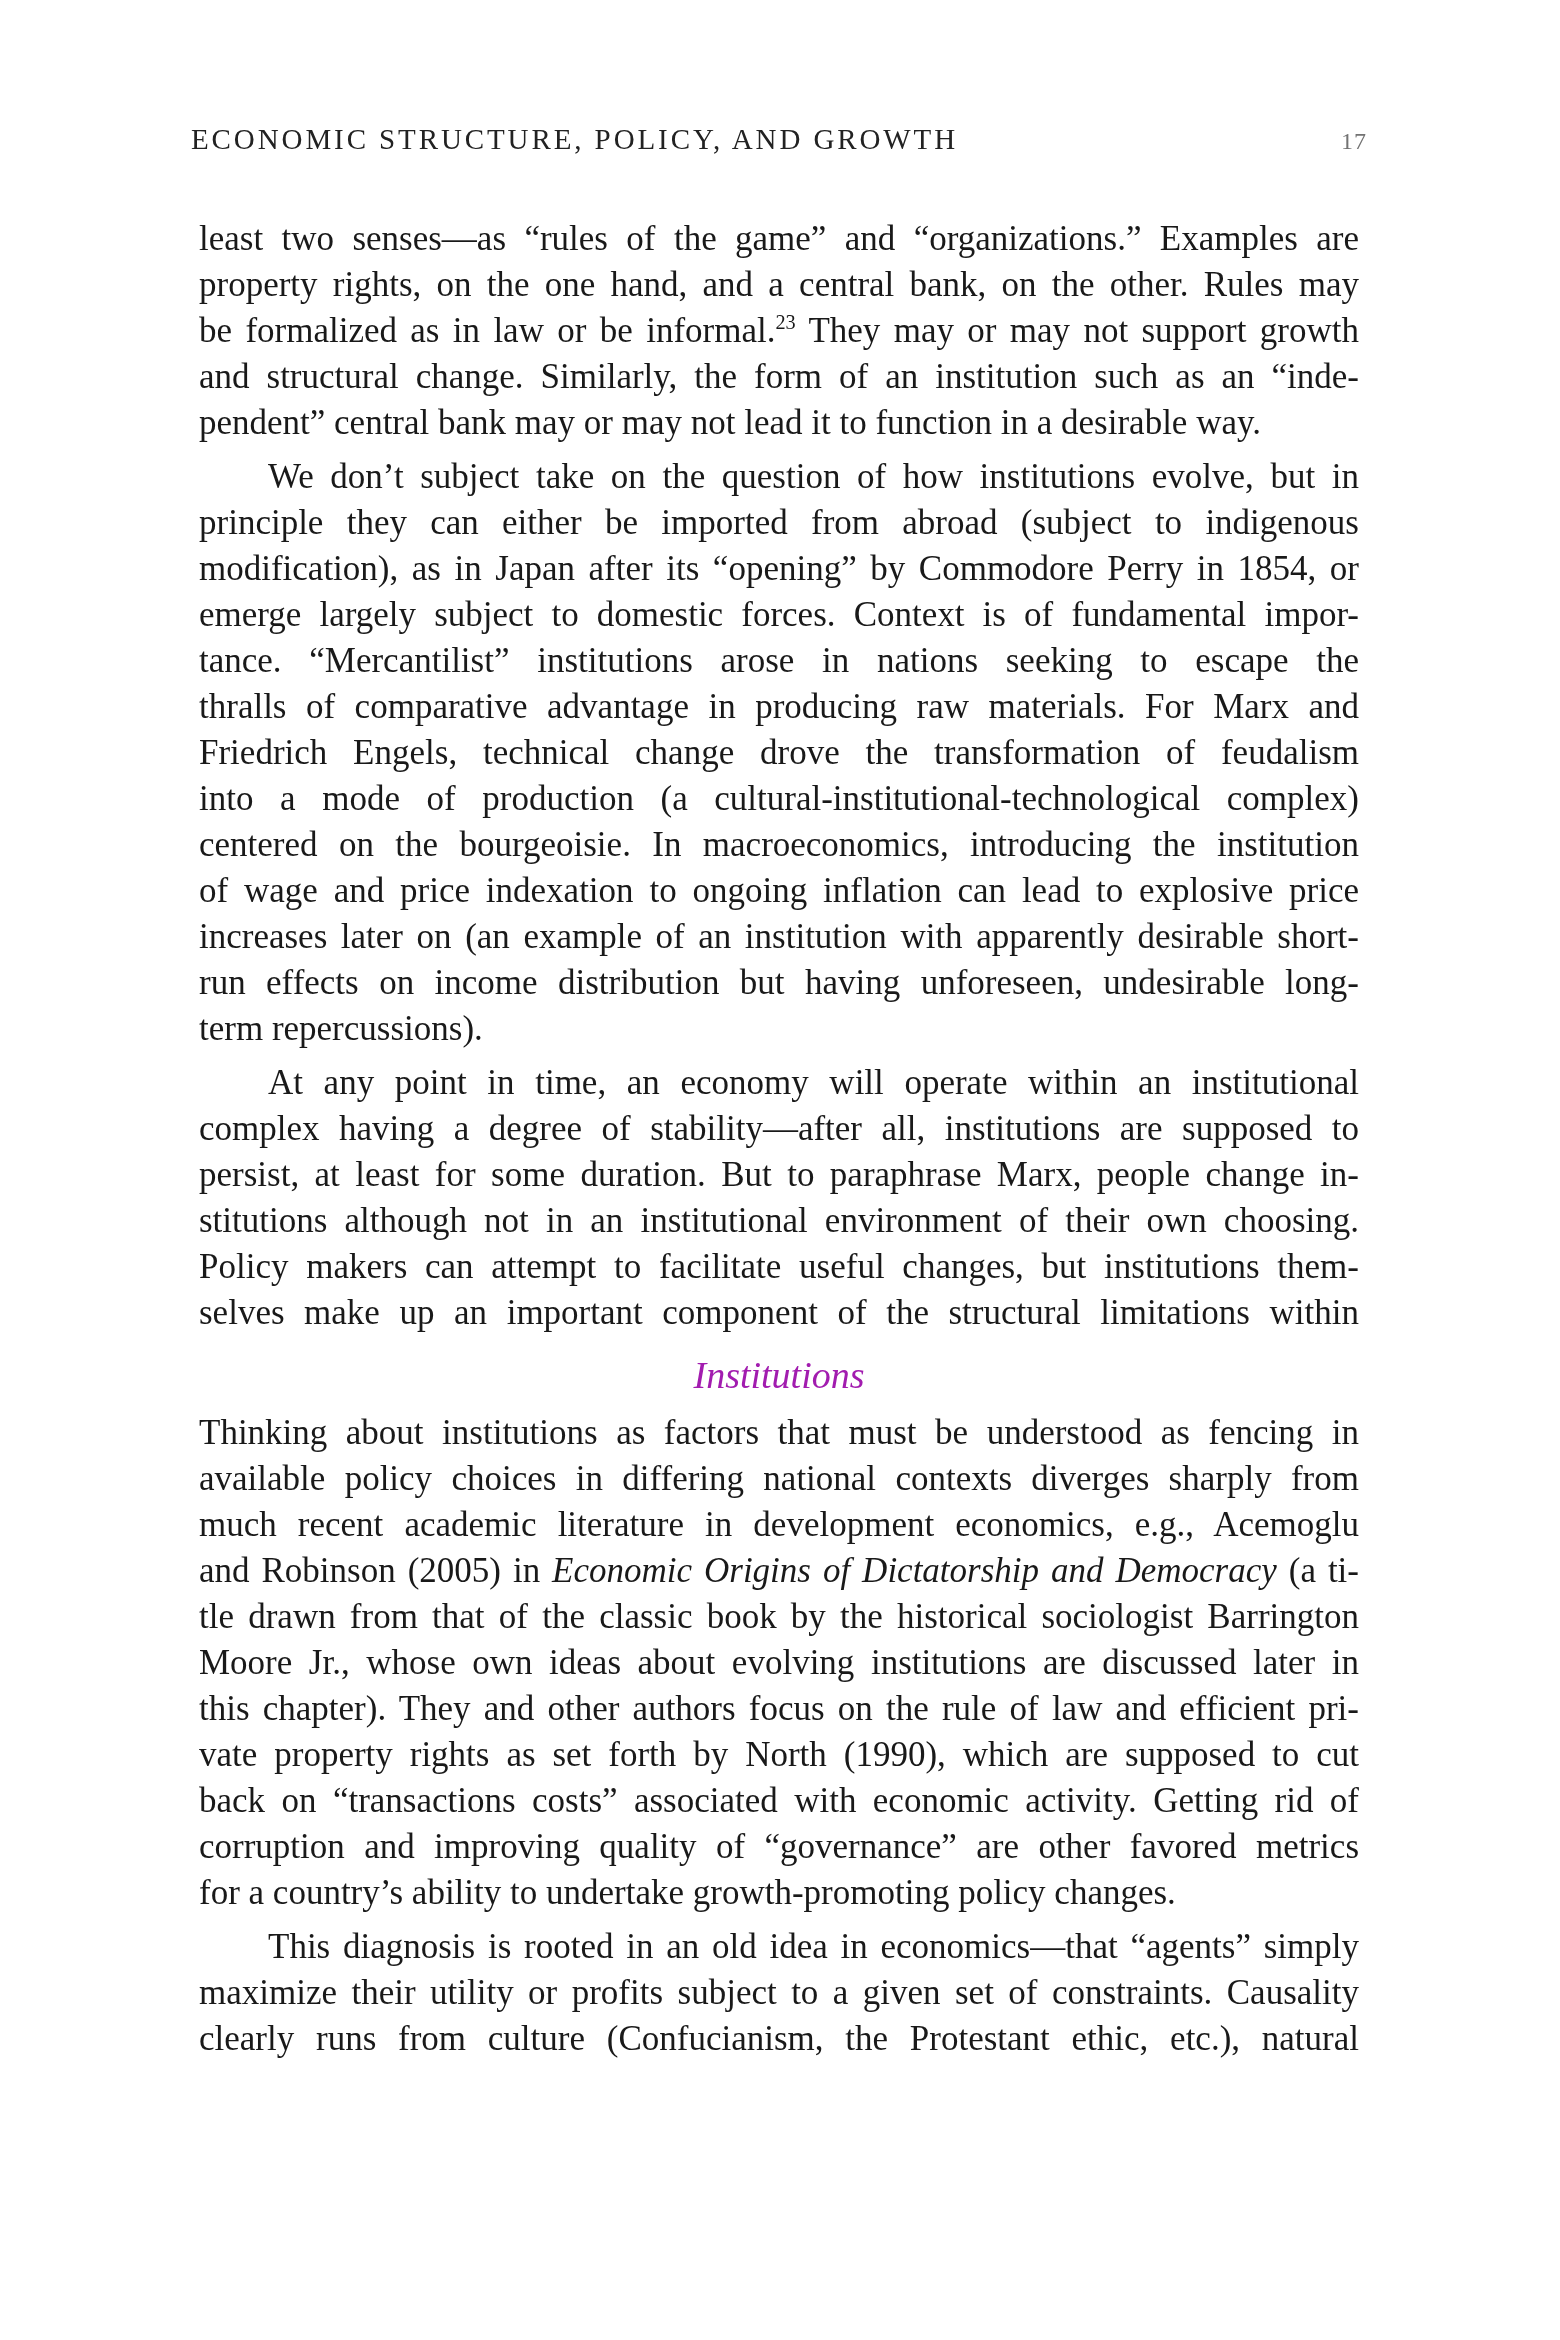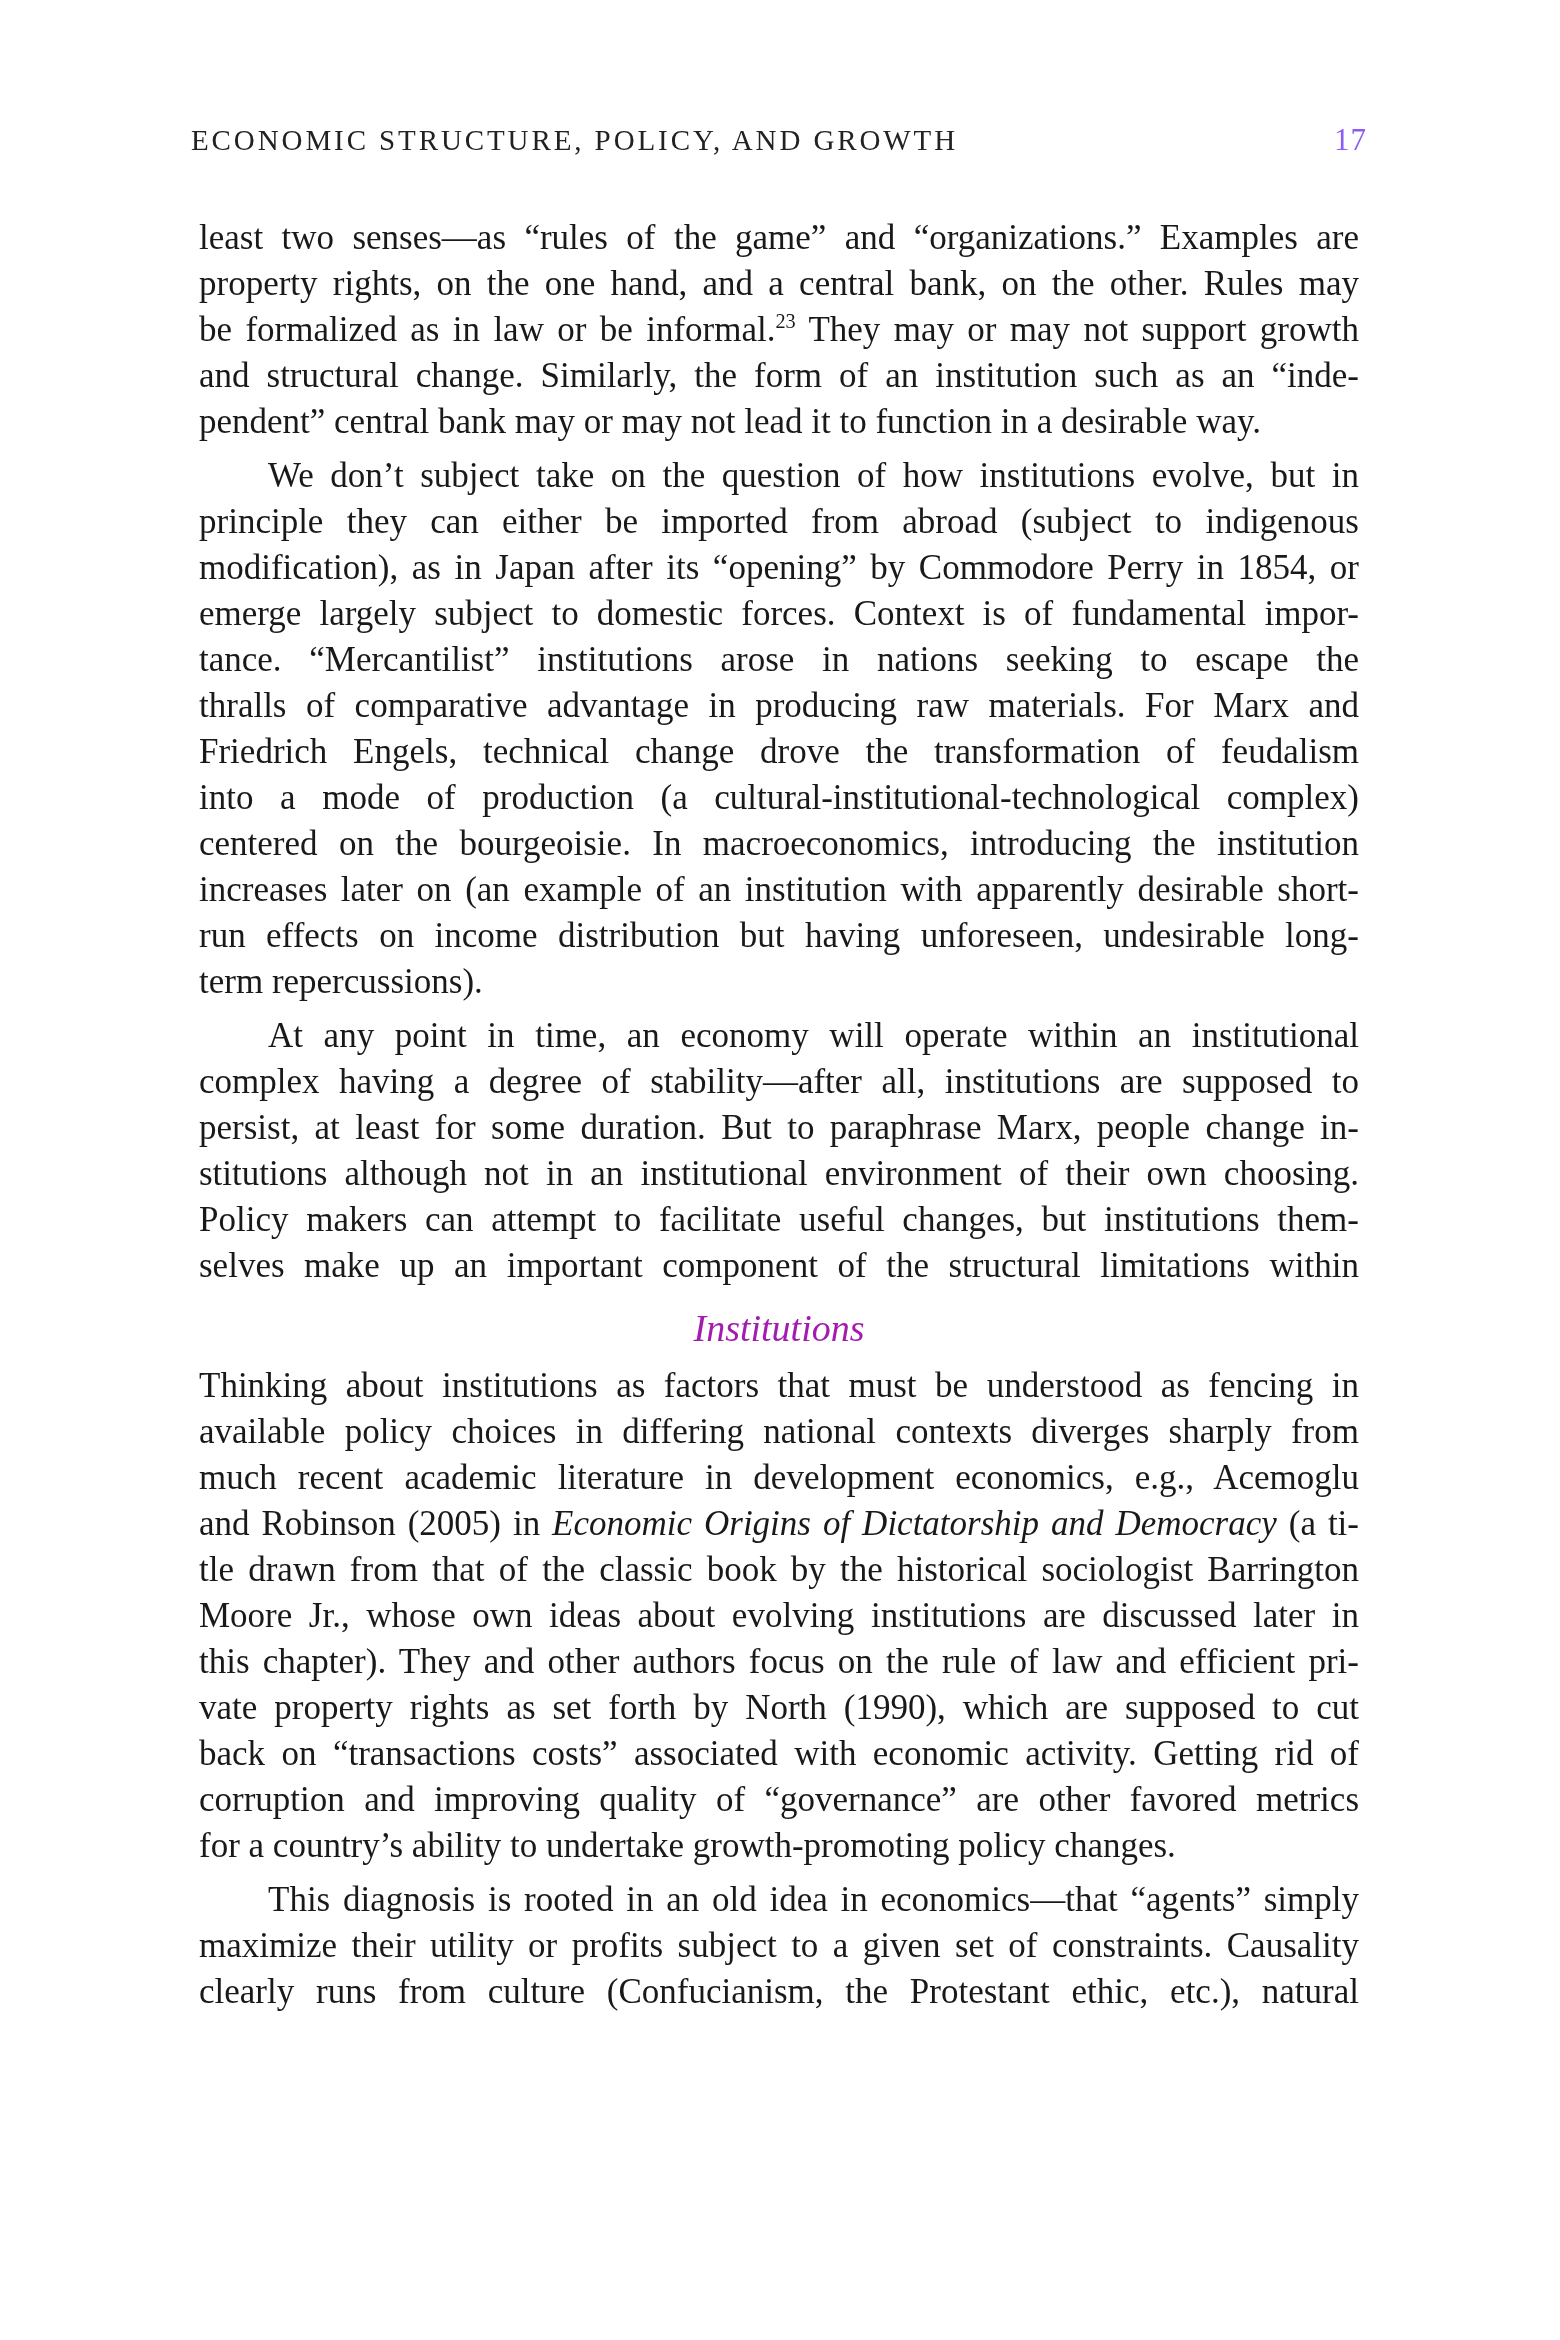--- a/index.html
+++ b/index.html
@@ -26,24 +26,24 @@
     gap: 76px;
     white-space: nowrap;
   }
   .running-head {
     font-size: 29px;
     line-height: 29px;
     letter-spacing: 2.9px;
     color: #222222;
   }
   .page-number {
-    font-size: 31px;
+    font-size: 24px;
     line-height: 29px;
     letter-spacing: 1px;
-    color: #8b5cf6;
+    color: #737373;
   }
   .page-body {
     margin-top: 60px;
     font-size: 35px;
     line-height: 46px;
     color: #191919;
   }
   .paragraph { margin: 8px; }
   .line {
     text-align: justify;
@@ -92,20 +92,21 @@
       <div class="paragraph">
         <div class="line indent"><span>We don’t subject take on the question of how institutions evolve, but in</span></div>
         <div class="line"><span>principle they can either be imported from abroad (subject to indigenous</span></div>
         <div class="line"><span>modification), as in Japan after its “opening” by Commodore Perry in 1854, or</span></div>
         <div class="line"><span>emerge largely subject to domestic forces. Context is of fundamental impor-</span></div>
         <div class="line"><span>tance. “Mercantilist” institutions arose in nations seeking to escape the</span></div>
         <div class="line"><span>thralls of comparative advantage in producing raw materials. For Marx and</span></div>
         <div class="line"><span>Friedrich Engels, technical change drove the transformation of feudalism</span></div>
         <div class="line"><span>into a mode of production (a cultural-institutional-technological complex)</span></div>
         <div class="line"><span>centered on the bourgeoisie. In macroeconomics, introducing the institution</span></div>
+        <div class="line"><span>of wage and price indexation to ongoing inflation can lead to explosive price</span></div>
         <div class="line"><span>increases later on (an example of an institution with apparently desirable short-</span></div>
         <div class="line"><span>run effects on income distribution but having unforeseen, undesirable long-</span></div>
         <div class="line endline"><span>term repercussions).</span></div>
       </div>
       <div class="paragraph">
         <div class="line indent"><span>At any point in time, an economy will operate within an institutional</span></div>
         <div class="line"><span>complex having a degree of stability—after all, institutions are supposed to</span></div>
         <div class="line"><span>persist, at least for some duration. But to paraphrase Marx, people change in-</span></div>
         <div class="line"><span>stitutions although not in an institutional environment of their own choosing.</span></div>
         <div class="line"><span>Policy makers can attempt to facilitate useful changes, but institutions them-</span></div>

